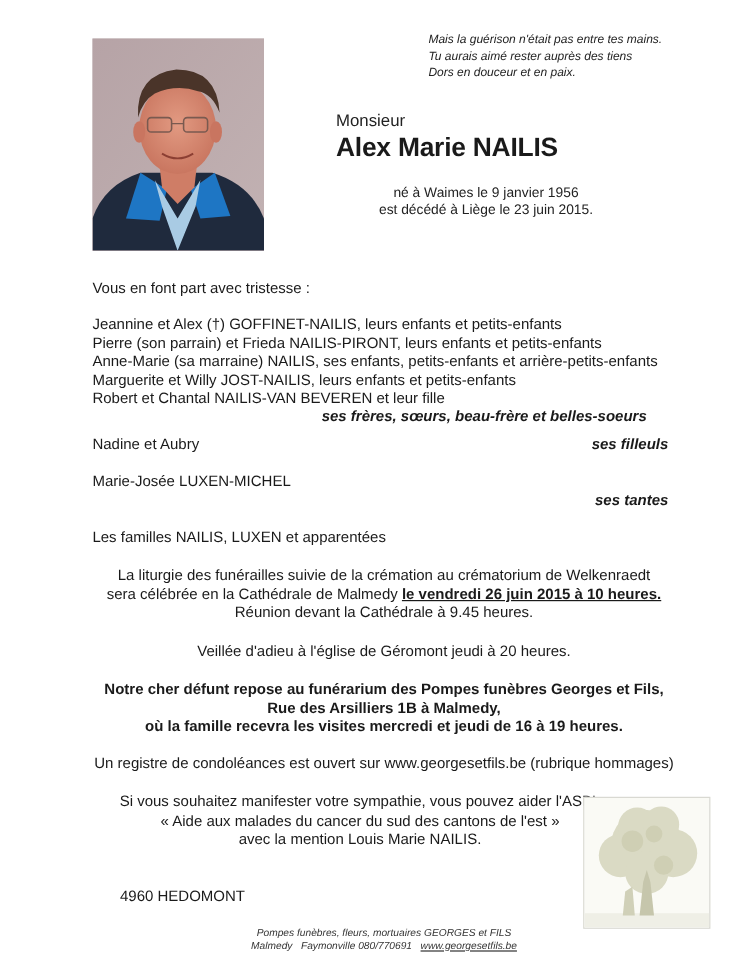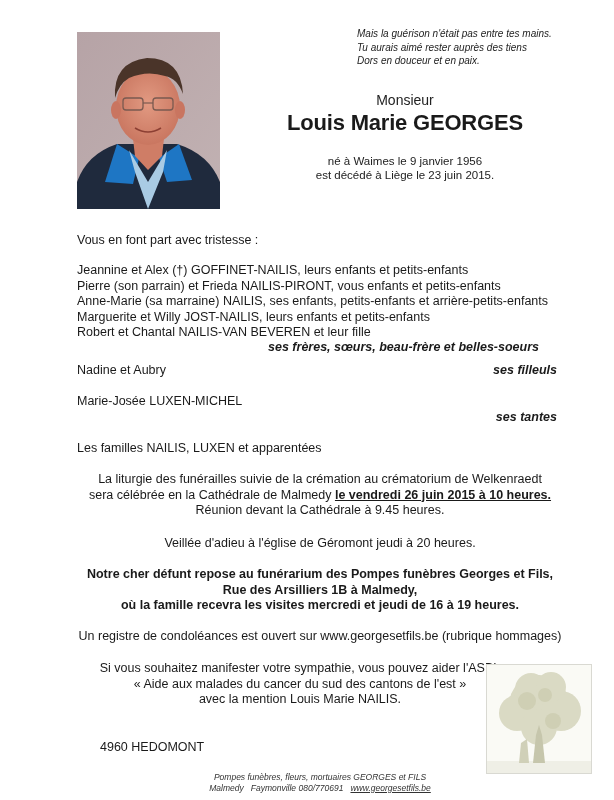--- a/index.html
+++ b/index.html
@@ -1,21 +1,21 @@
 <!DOCTYPE html>
 <html><head>
 <meta charset="utf-8">
 <style>
   html, body { margin:0; padding:0; background:#ffffff; }
   body { width:614px; height:800px; position:relative; overflow:hidden;
          font-family:"Liberation Sans", sans-serif; color:#1a1a1a; }
   .abs { position:absolute; }
   .poem { left:357px; top:27px; font-size:10px; line-height:13.5px; font-style:italic; color:#222; }
   .photo { left:77px; top:32px; width:143px; height:177px; overflow:hidden; background:#b9a9ab; }
-  .title-block { left:280px; top:92px; width:250px; text-align:center; }
+  .title-block { left:280px; top:92px; width:250px; }
   .monsieur { font-size:14px; color:#222; }
   .name { font-size:22px; font-weight:bold; margin-top:2px; letter-spacing:-0.2px; }
   .dates { left:280px; top:154px; width:250px; text-align:center; font-size:11.5px; line-height:14px; color:#222; }
   .txt { font-size:12.5px; line-height:15.5px; color:#1a1a1a; }
   .left { left:77px; }
   .rel { font-style:italic; font-weight:bold; }
   .center { left:60px; width:520px; text-align:center; font-size:12.5px; line-height:15.5px; }
   .bold { font-weight:bold; }
   u { text-decoration:underline; }
   .tree { left:486px; top:664px; width:104px; height:108px; border:1px solid #d9d9d2; background:#fbfbf7; }
@@ -65,32 +65,32 @@
     <rect x="46" y="66" width="20" height="12" rx="3" fill="none" stroke="#7a5a50" stroke-width="1.3"></rect>
     <rect x="76" y="66" width="20" height="12" rx="3" fill="none" stroke="#7a5a50" stroke-width="1.3"></rect>
     <line x1="66" y1="71" x2="76" y2="71" stroke="#7a5a50" stroke-width="1.2"></line>
 
     <path d="M58 96 Q71 104 84 96" fill="none" stroke="#8c3f33" stroke-width="1.6"></path>
   </svg>
 </div>
 
 <div class="abs title-block">
   <div class="monsieur">Monsieur</div>
-  <div class="name">Louis Marie GEORGES</div>
+  <div class="name">Alex Marie NAILIS</div>
 </div>
 <div class="abs dates">
   <div>né à Waimes le 9 janvier 1956</div>
   <div>est décédé à Liège le 23 juin 2015.</div>
 </div>
 
 <div class="abs txt left" style="top:233px;">Vous en font part avec tristesse :</div>
 
 <div class="abs txt left" style="top:263px; width:480px;">
   <div>Jeannine et Alex (†) GOFFINET-NAILIS, leurs enfants et petits-enfants</div>
-  <div>Pierre (son parrain) et Frieda NAILIS-PIRONT, vous enfants et petits-enfants</div>
+  <div>Pierre (son parrain) et Frieda NAILIS-PIRONT, leurs enfants et petits-enfants</div>
   <div>Anne-Marie (sa marraine) NAILIS, ses enfants, petits-enfants et arrière-petits-enfants</div>
   <div>Marguerite et Willy JOST-NAILIS, leurs enfants et petits-enfants</div>
   <div>Robert et Chantal NAILIS-VAN BEVEREN et leur fille</div>
 </div>
 <div class="abs txt rel" style="right:75px; top:340px;">ses frères, sœurs, beau-frère et belles-soeurs</div>
 
 <div class="abs txt left" style="top:363px;">Nadine et Aubry</div>
 <div class="abs txt rel" style="right:57px; top:363px;">ses filleuls</div>
 
 <div class="abs txt left" style="top:394px;">

